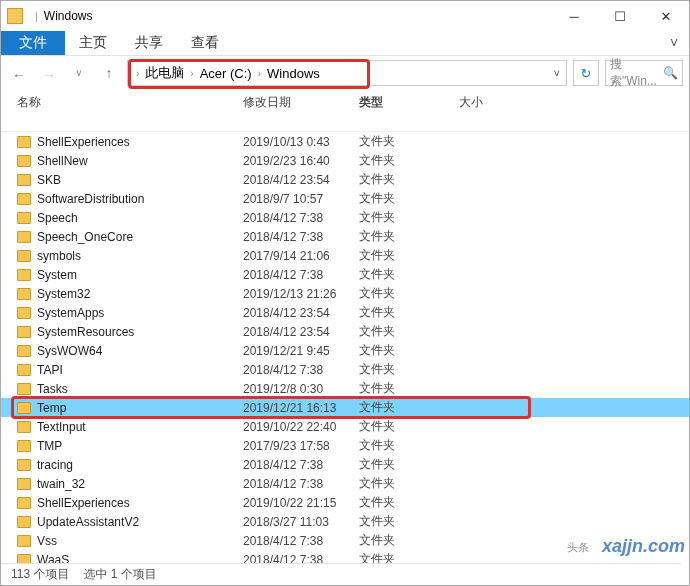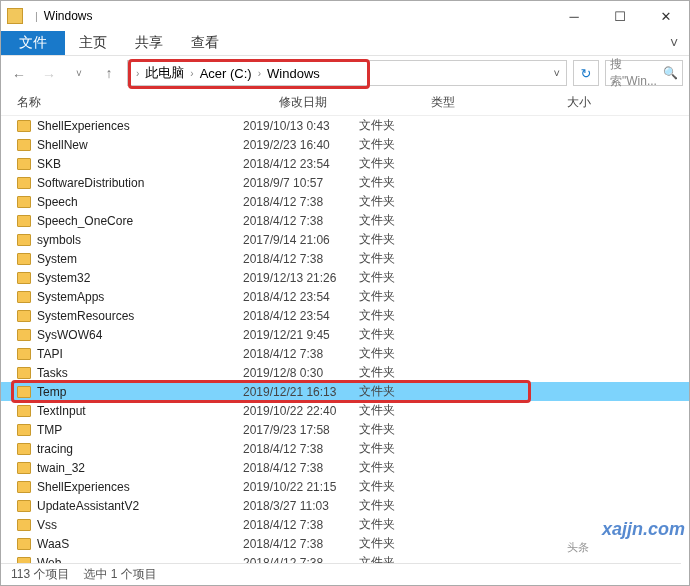--- a/index.html
+++ b/index.html
@@ -20,38 +20,38 @@
   .navbtn { width: 24px; height: 24px; display: flex; align-items: center; justify-content: center; color: #777; font-size: 14px; }
   .address { flex: 1; height: 26px; border: 1px solid #ccc; display: flex; align-items: center; font-size: 13px; padding: 0 6px; position: relative; }
   .address-highlight { position: absolute; left: 0; top: -2px; height: 30px; width: 242px; border: 3px solid #d93030; border-radius: 4px; pointer-events: none; }
   .address .crumb { padding: 0 4px; }
   .address .caret { color: #888; font-size: 10px; padding: 0 2px; }
   .address .drop { margin-left: auto; color: #555; font-size: 11px; }
   .refresh { width: 26px; height: 26px; border: 1px solid #ccc; display: flex; align-items: center; justify-content: center; color: #1979ca; font-size: 13px; }
   .search { width: 78px; height: 26px; border: 1px solid #ccc; display: flex; align-items: center; font-size: 12px; color: #888; padding: 0 4px; }
   .search .sicon { margin-left: auto; color: #555; }
 
-  .headers { display: flex; font-size: 12px; color: #444; border-bottom: 1px solid #eee; padding: 4px 0 4px 16px; gap: 36px; }
+  .headers { display: flex; font-size: 12px; color: #444; border-bottom: 1px solid #eee; padding: 4px 0 20px 16px; }
   .col-name { width: 226px; }
   .col-date { width: 116px; }
-  .col-type { width: 100px; }
+  .col-type { width: 100px; font-weight: bold; }
   .col-size { width: 80px; }
 
   .filelist { position: relative; }
   .row { display: flex; align-items: center; font-size: 12px; color: #222; height: 19px; padding-left: 16px; }
   .row .ficon { width: 14px; height: 12px; background: #f6c452; border: 1px solid #c99a2e; border-radius: 1px; margin-right: 6px; flex-shrink: 0; }
   .row .fname { width: 206px; }
   .row .fdate { width: 116px; color: #444; }
   .row .ftype { width: 100px; color: #444; }
   .row.selected { background: #7dd3fc; }
   .sel-outline { position: absolute; border: 3px solid #d93030; border-radius: 4px; pointer-events: none; left: 10px; width: 520px; height: 23px; }
 
   .status { position: absolute; bottom: 0; left: 0; right: 8px; height: 22px; border-top: 1px solid #e3e3e3; display: flex; align-items: center; font-size: 12px; color: #555; padding: 0 10px; gap: 14px; background: #fff; }
 
-  .watermark { position: absolute; right: 4px; bottom: 45px; font-size: 18px; color: #3a76c8; font-style: italic; font-weight: bold; opacity: .85; pointer-events: none; }
+  .watermark { position: absolute; right: 4px; bottom: 28px; font-size: 18px; color: #3a76c8; font-style: italic; font-weight: bold; opacity: .85; pointer-events: none; }
   .watermark2 { position: absolute; right: 100px; bottom: 30px; font-size: 11px; color: #666; opacity: .7; pointer-events: none; }
 </style>
 </head>
 <body>
 
 <div class="window">
 
   <div class="titlebar">
     <div class="tb-icon"></div>
     <span class="sep">|</span>

